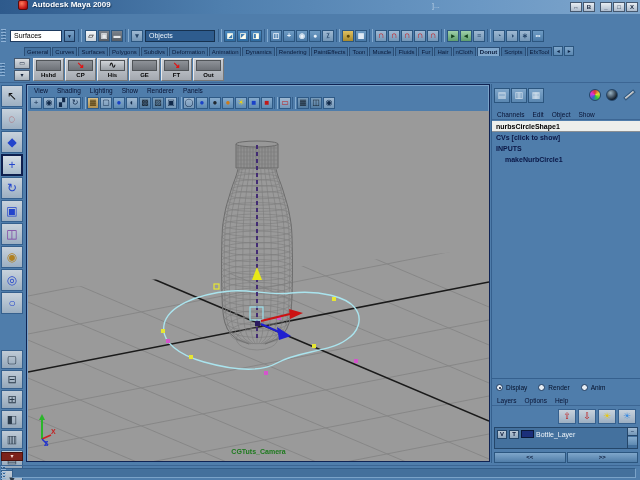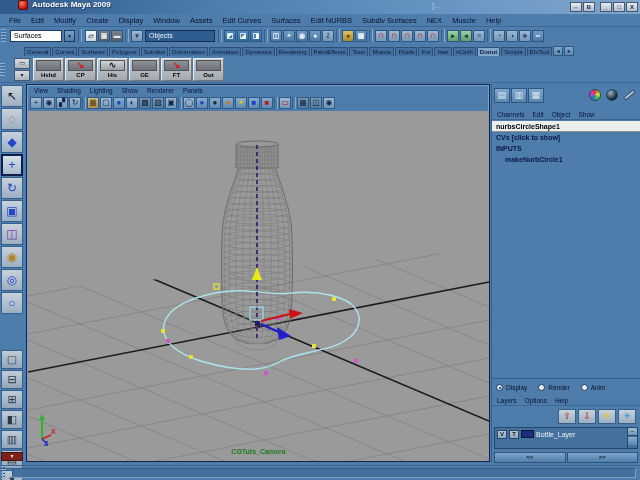--- a/index.html
+++ b/index.html
@@ -169,38 +169,20 @@
     <span class="wfaint">]...</span>
     <span class="wbtns">
       <span class="wb">↔</span>
       <span class="wb">B</span>
       <span class="wb gap">_</span>
       <span class="wb">□</span>
       <span class="wb">X</span>
     </span>
   </div>
 
-  <div class="abs menubar">
-    <ul>
-        <li class="mitem">File</li>
-        <li class="mitem">Edit</li>
-        <li class="mitem">Modify</li>
-        <li class="mitem">Create</li>
-        <li class="mitem">Display</li>
-        <li class="mitem">Window</li>
-        <li class="mitem">Assets</li>
-        <li class="mitem">Edit Curves</li>
-        <li class="mitem">Surfaces</li>
-        <li class="mitem">Edit NURBS</li>
-        <li class="mitem">Subdiv Surfaces</li>
-        <li class="mitem">NEX</li>
-        <li class="mitem">Muscle</li>
-        <li class="mitem">Help</li>
-      </ul>
-  </div>
 
   <div class="abs statusline">
     <span class="grip"></span>
     <span class="msbox">Surfaces</span>
     <span class="msarrow">▼</span>
     <span class="mi sep"></span>
     <span class="sicons">
         <span class="mi i-light">▱</span>
         <span class="mi i-dark">▣</span>
         <span class="mi i-dark">▬</span>

